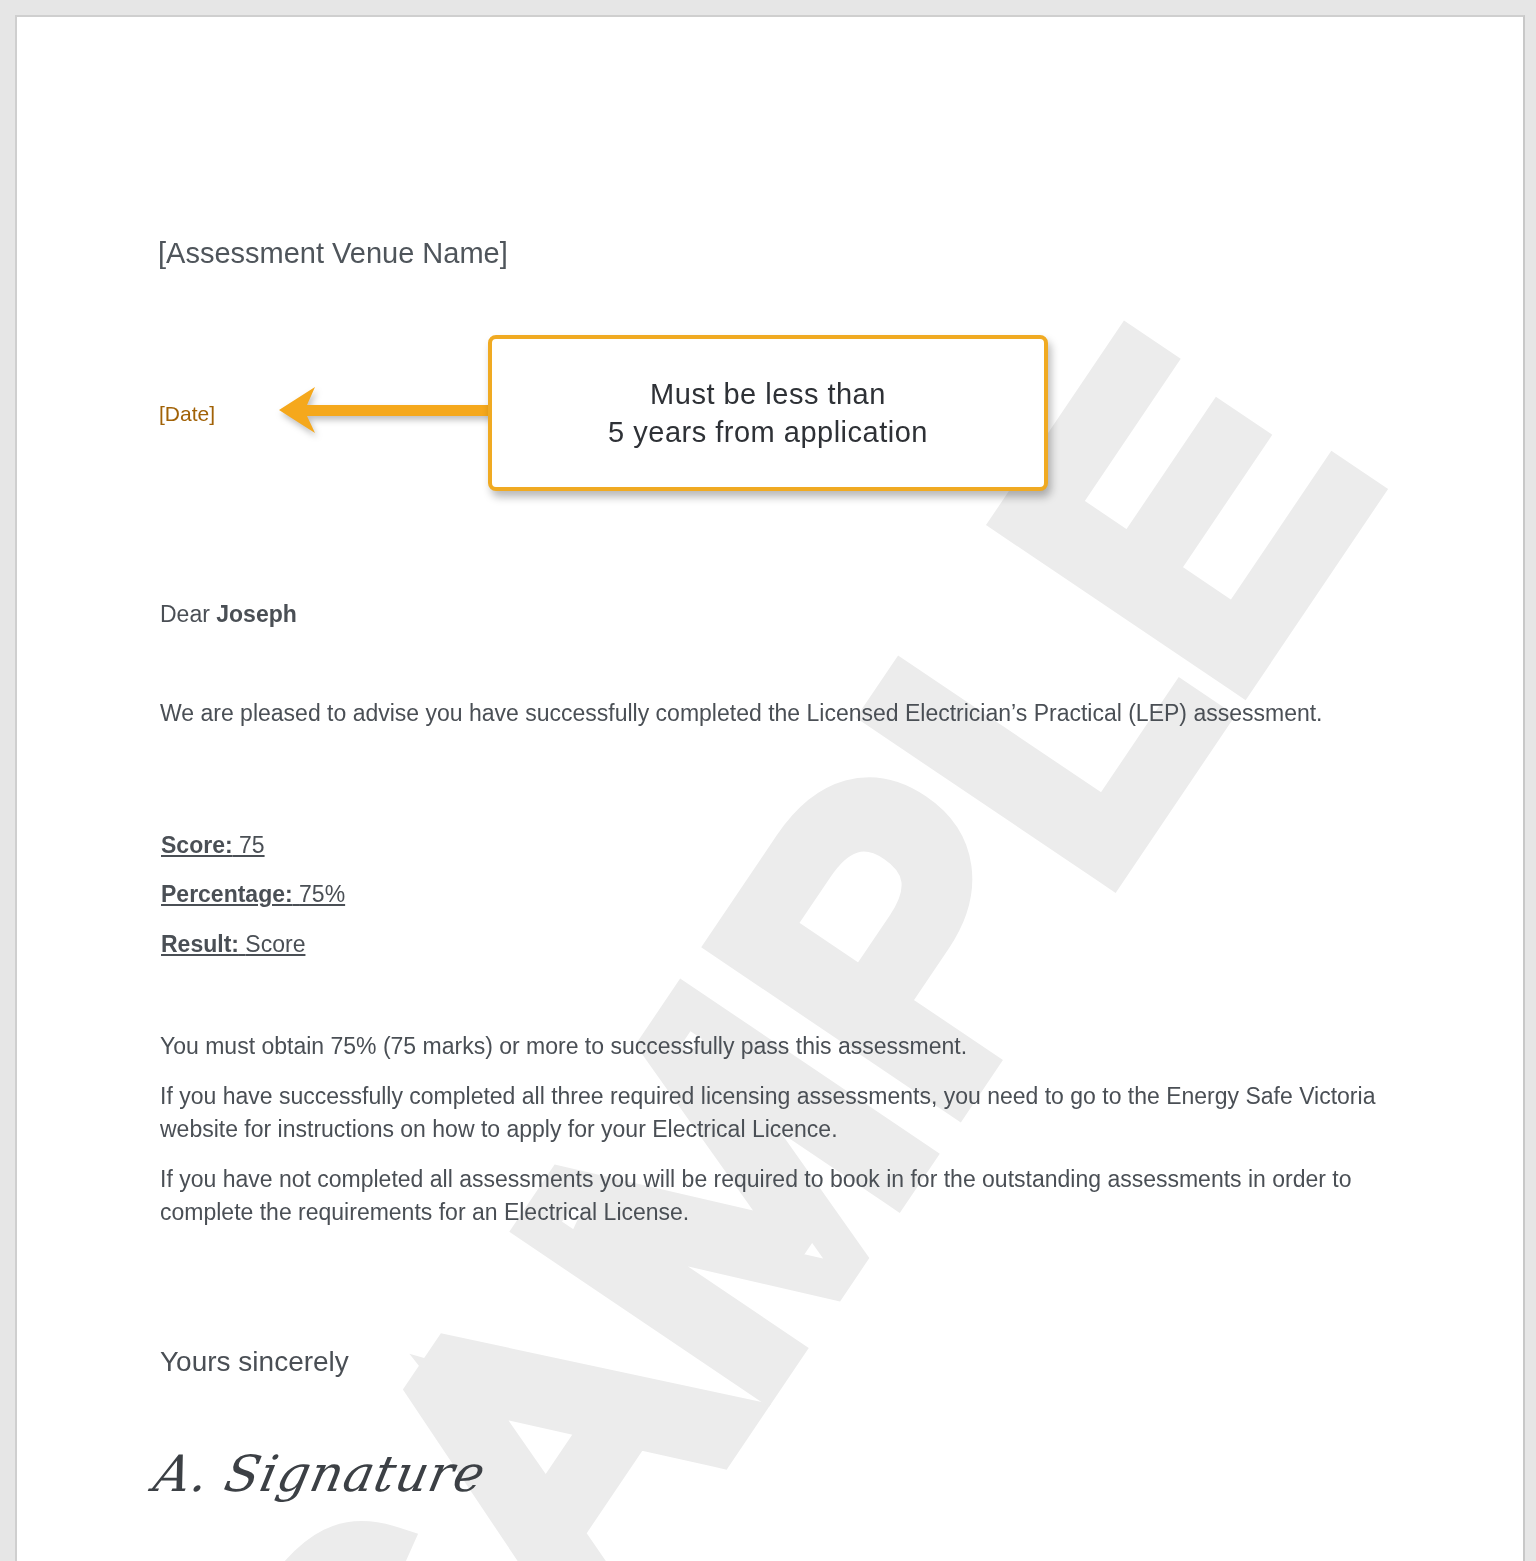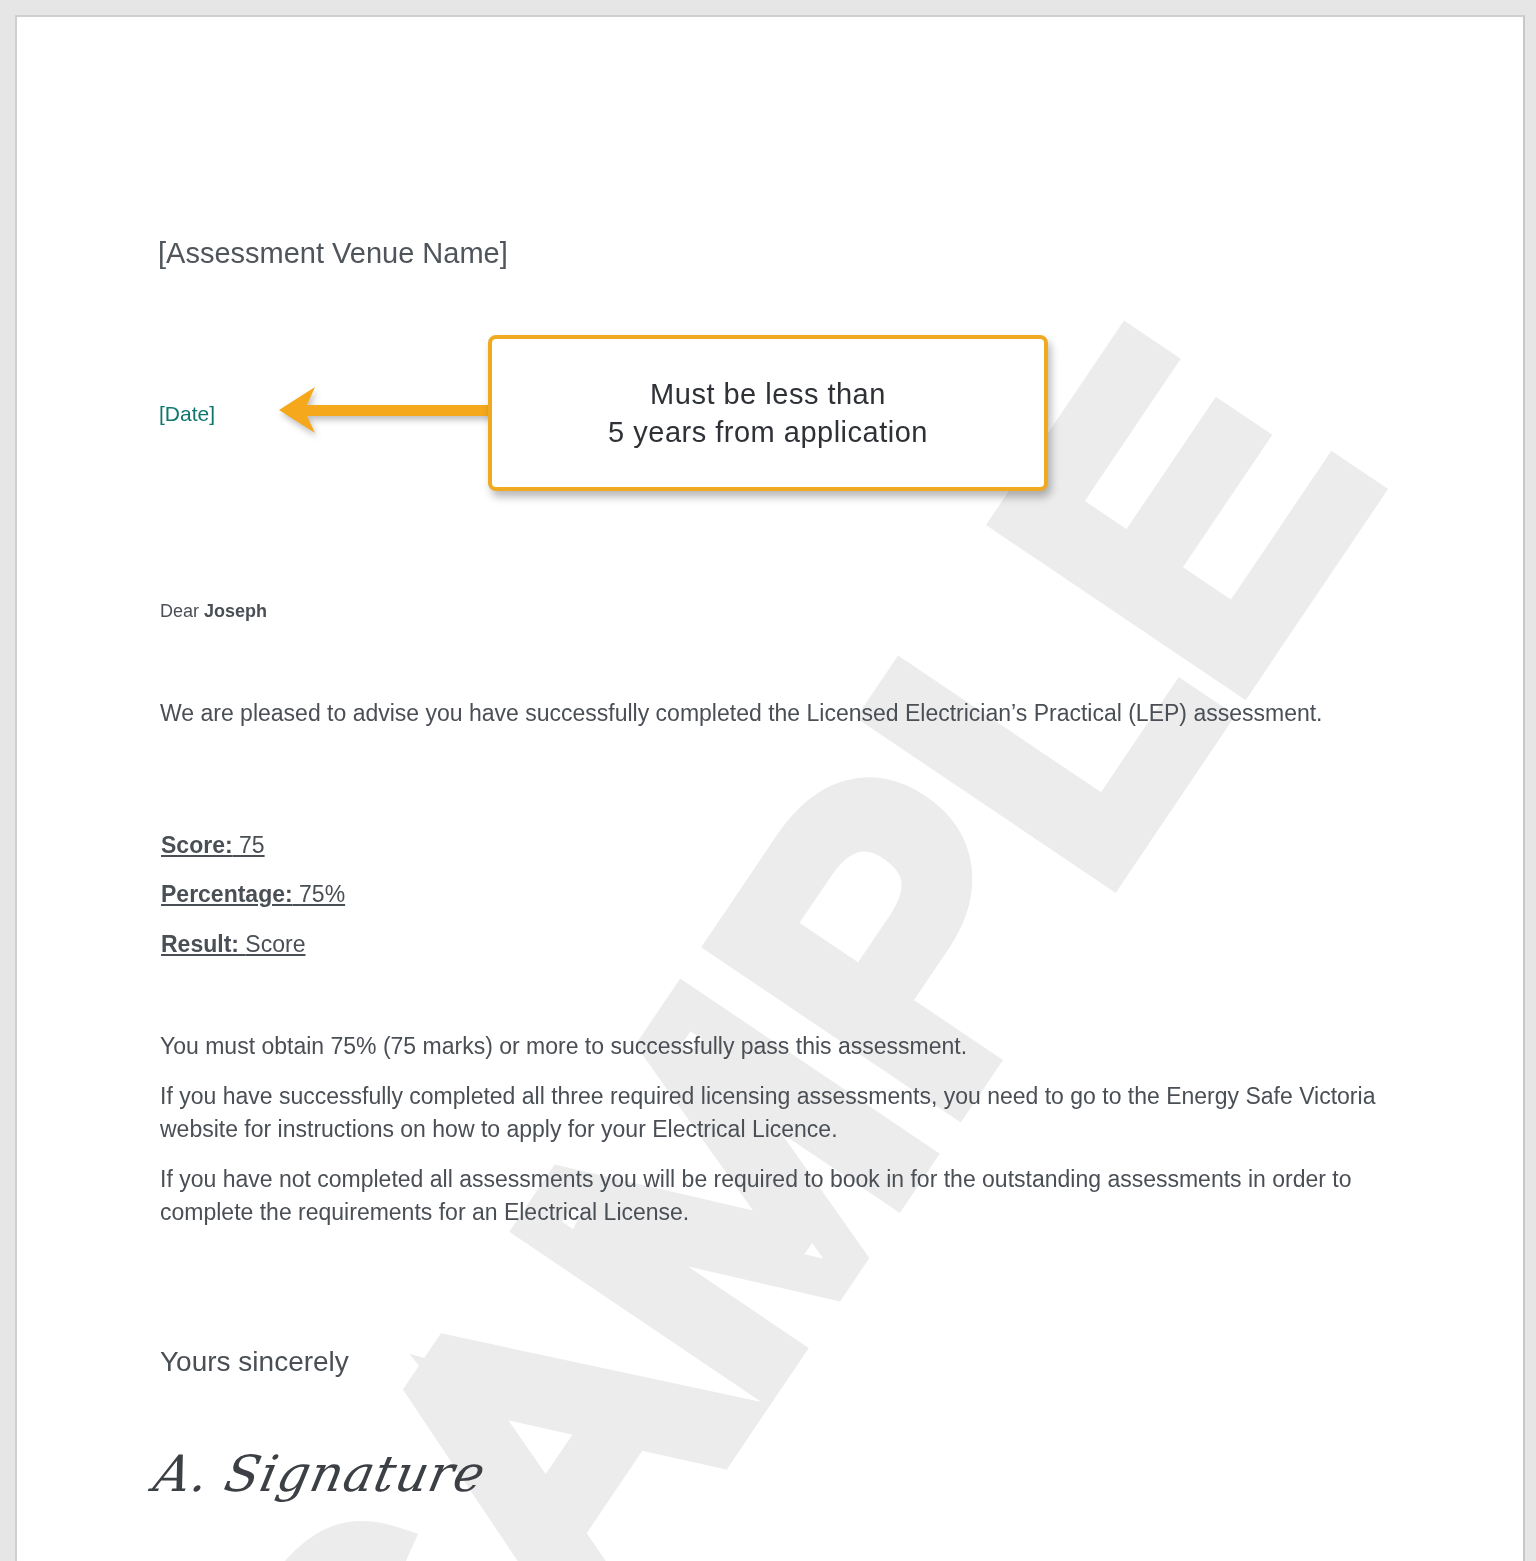--- a/index.html
+++ b/index.html
@@ -55,21 +55,21 @@
       top: 180px;
       font-size: 29px;
       color: #4f555b;
       margin-top: 40px;
     }
     .date {
       position: absolute;
       left: 142px;
       top: 385px;
       font-size: 21px;
-      color: #0f766e;
+      color: #a16207;
     }
     .arrow {
       position: absolute;
       left: 262px;
       top: 368px;
       width: 215px;
       height: 50px;
       filter: drop-shadow(2px 4px 3px rgba(0,0,0,0.25));
     }
     .callout {
@@ -89,21 +89,21 @@
       align-items: center;
       font-size: 29px;
       color: #2e3136;
       line-height: 38px;
       letter-spacing: 0.5px;
     }
     .salutation {
       position: absolute;
       left: 143px;
       top: 584px;
-      font-size: 18px;
+      font-size: 23px;
     }
     .salutation b { font-weight: bold; }
     .para {
       position: absolute;
       left: 143px;
       width: 1250px;
       font-size: 23px;
       line-height: 33px;
     }
     .p1 { top: 680px; }

